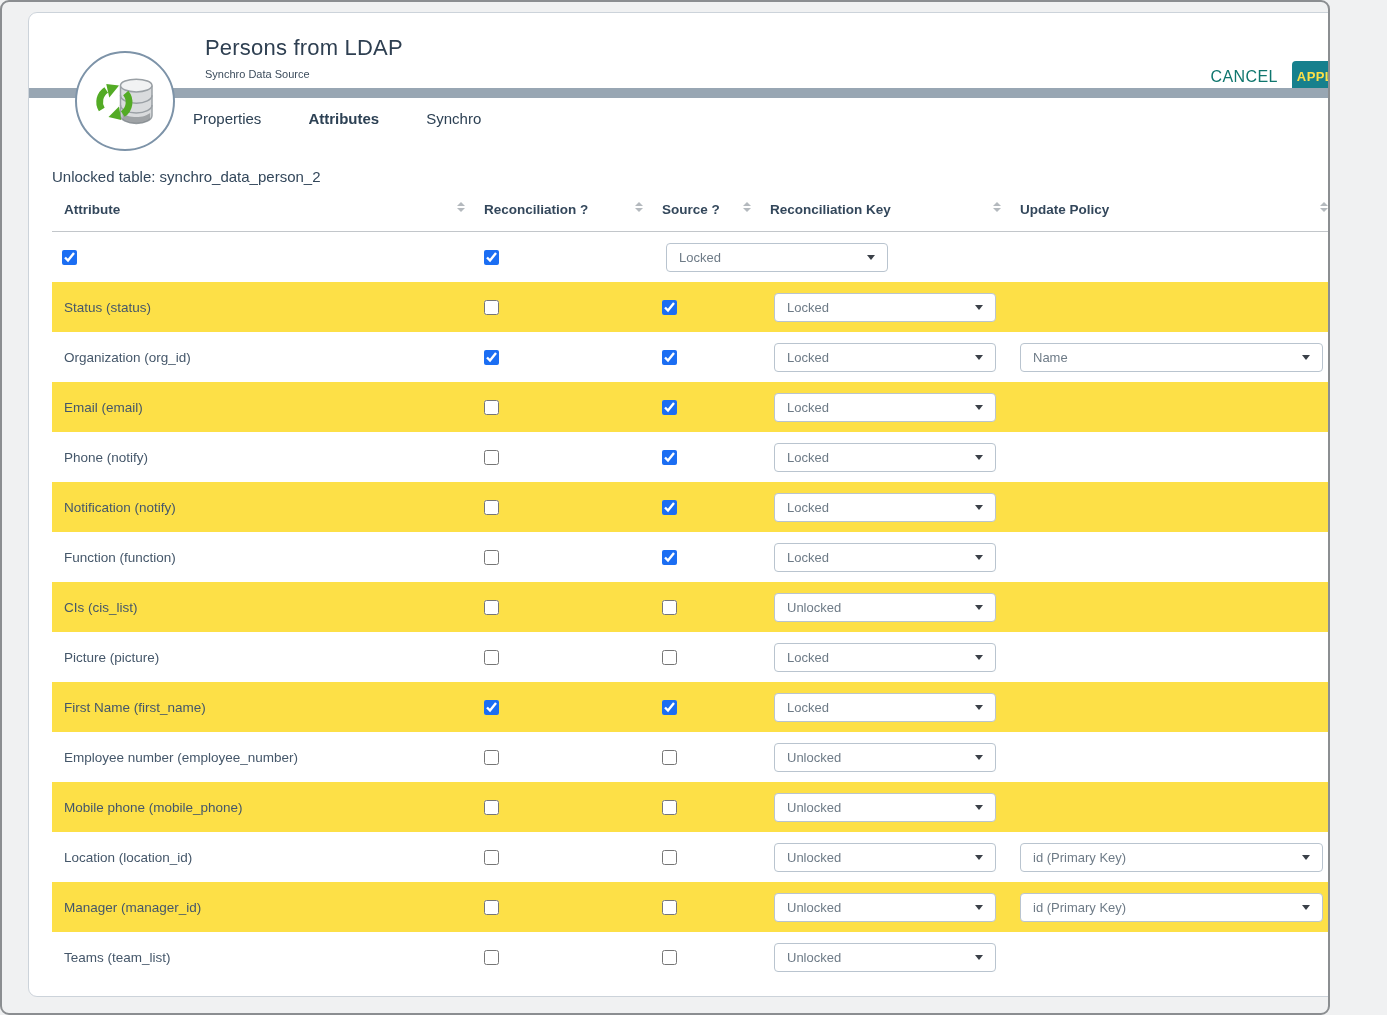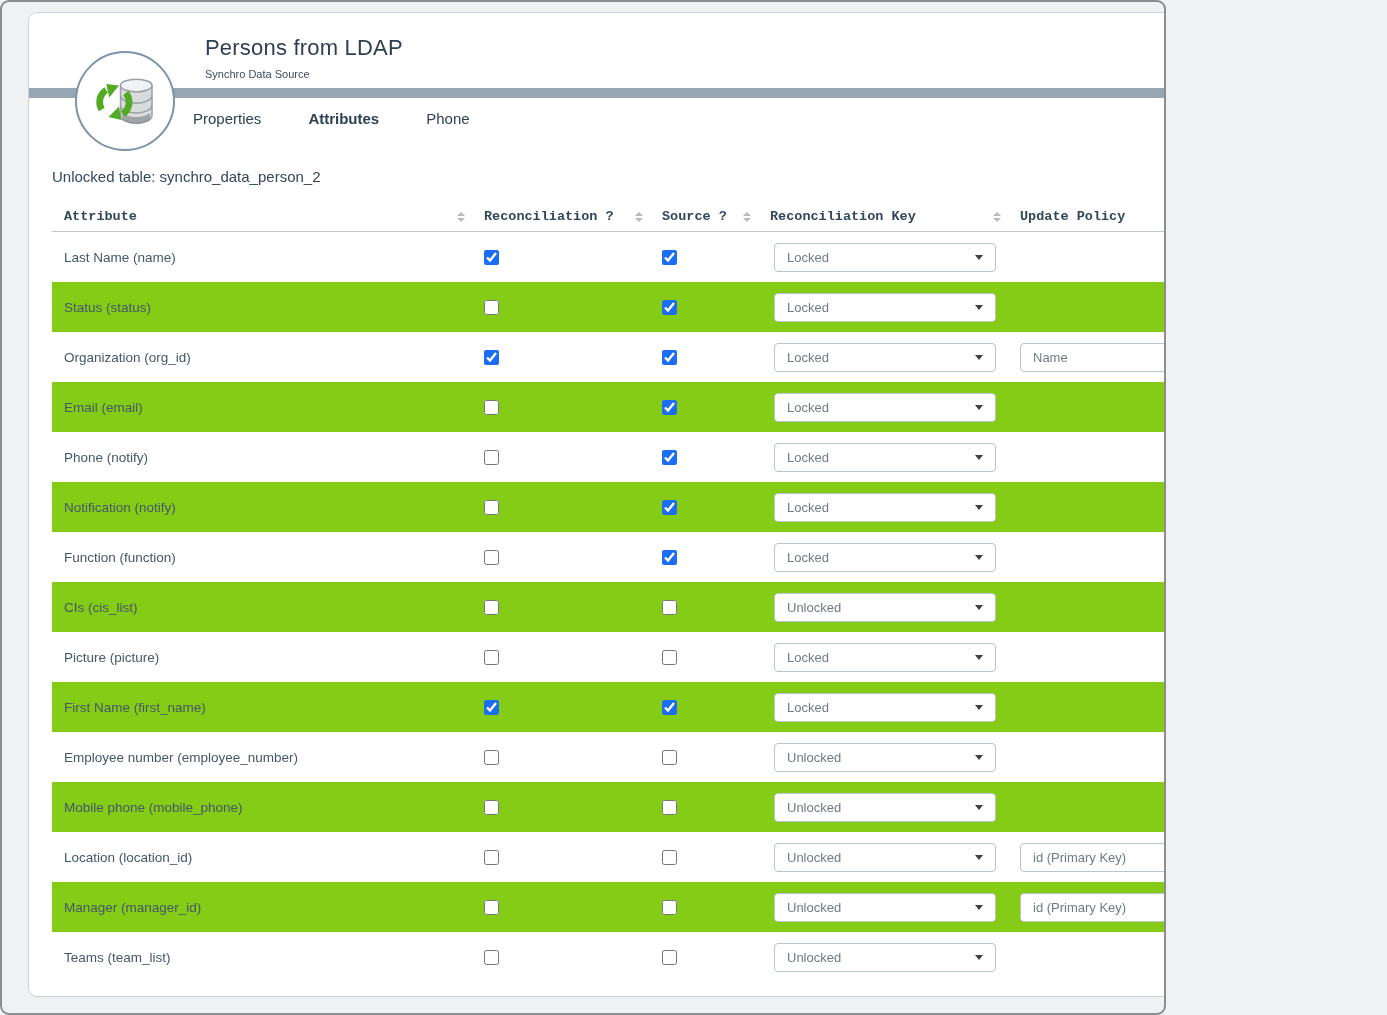--- a/index.html
+++ b/index.html
@@ -3,21 +3,21 @@
 <meta charset="utf-8">
 <style>
   * { box-sizing: border-box; margin: 0; padding: 0; }
   html,body { width:1387px; height:1015px; }
   body {
     font-family: "Liberation Sans", sans-serif;
     background: #f0f1f2;
   }
   .screen {
     position: relative;
-    width: 1166px; height: 1015px;
+    width: 1330px; height: 1015px;
     background: #f0f1f2;
     border: 2px solid #8b8e91;
     border-radius: 9px;
     overflow: hidden;
   }
   .card {
     position: absolute;
     left: 26px; top: 10px;
     width: 1335px; height: 985px;
     background: #ffffff;
@@ -63,32 +63,32 @@
   .grid-cols {
     display: grid;
     grid-template-columns: 422px 178px 108px 250px 327px;
     align-items: center;
   }
   .thead {
     height: 30px;
     border-bottom: 1px solid #c2c6ca;
   }
   .th {
-    display: flex; align-items: center; justify-content: space-between;
-    padding: 0 9px 0 10px; height: 100%; font-family: Liberation Mono, monospace;
+    display: flex; justify-content: space-between;
+    padding: 0 9px 0 10px; height: 100%;
   }
   .th:first-child { padding-left: 12px; }
   .th-label { font-size: 13.5px; font-weight: 600; color: #33475b; }
   .sort { display: flex; flex-direction: column; gap: 2px; cursor: pointer; }
   .sort i { display:block; width: 0; height: 0; border-left: 4px solid transparent; border-right: 4px solid transparent; }
   .sort .up   { border-bottom: 4px solid #b4b9be; }
   .sort .down { border-top: 4px solid #b4b9be; }
   
   .trow { height: 50px; }
-  .trow.alt { background: #84cc16; }
+  .trow.alt { background: #fde047; }
   .attr-cell { padding-left: 12px; font-size: 13.5px; color: #45576a; }
   .cb-cell { padding-left: 10px; }
   input[type="checkbox"] {
     width: 15px; height: 15px; accent-color: #1b6ef3; cursor: pointer; display: block;
   }
   .select {
     height: 29px; background: #ffffff;
     border: 1px solid #b9c4cf; border-radius: 4px;
     display: flex; align-items: center; justify-content: space-between;
     padding: 0 12px; cursor: pointer;
@@ -145,21 +145,21 @@
     </div>
 
     <div class="tab-bar">
         <div class="tab">
     <span>Properties</span>
   </div>
         <div class="tab active">
     <span>Attributes</span>
   </div>
         <div class="tab">
-    <span>Phone</span>
+    <span>Synchro</span>
   </div>
       </div>
 
     <div class="content">
       <div class="table-caption">Unlocked table: synchro_data_person_2</div>
 
       <div class="thead grid-cols">
           <div class="th">
     <span class="th-label">Attribute</span>
     <span class="sort">
@@ -192,23 +192,20 @@
     <span class="th-label">Update Policy</span>
     <span class="sort">
               <i class="up"></i>
               <i class="down"></i>
             </span>
   </div>
         </div>
 
       <div>
           <div class="trow grid-cols">
-    <div class="attr-cell">
-      <span>Last Name (name)</span>
-    </div>
     <div class="cb-cell">
       <input type="checkbox" checked="" style="">
     </div>
     <div class="cb-cell">
       <input type="checkbox" checked="" style="">
     </div>
     <div>
       <div class="select policy-select">
         <span class="select-value">Locked</span>
         <span class="caret"></span>

